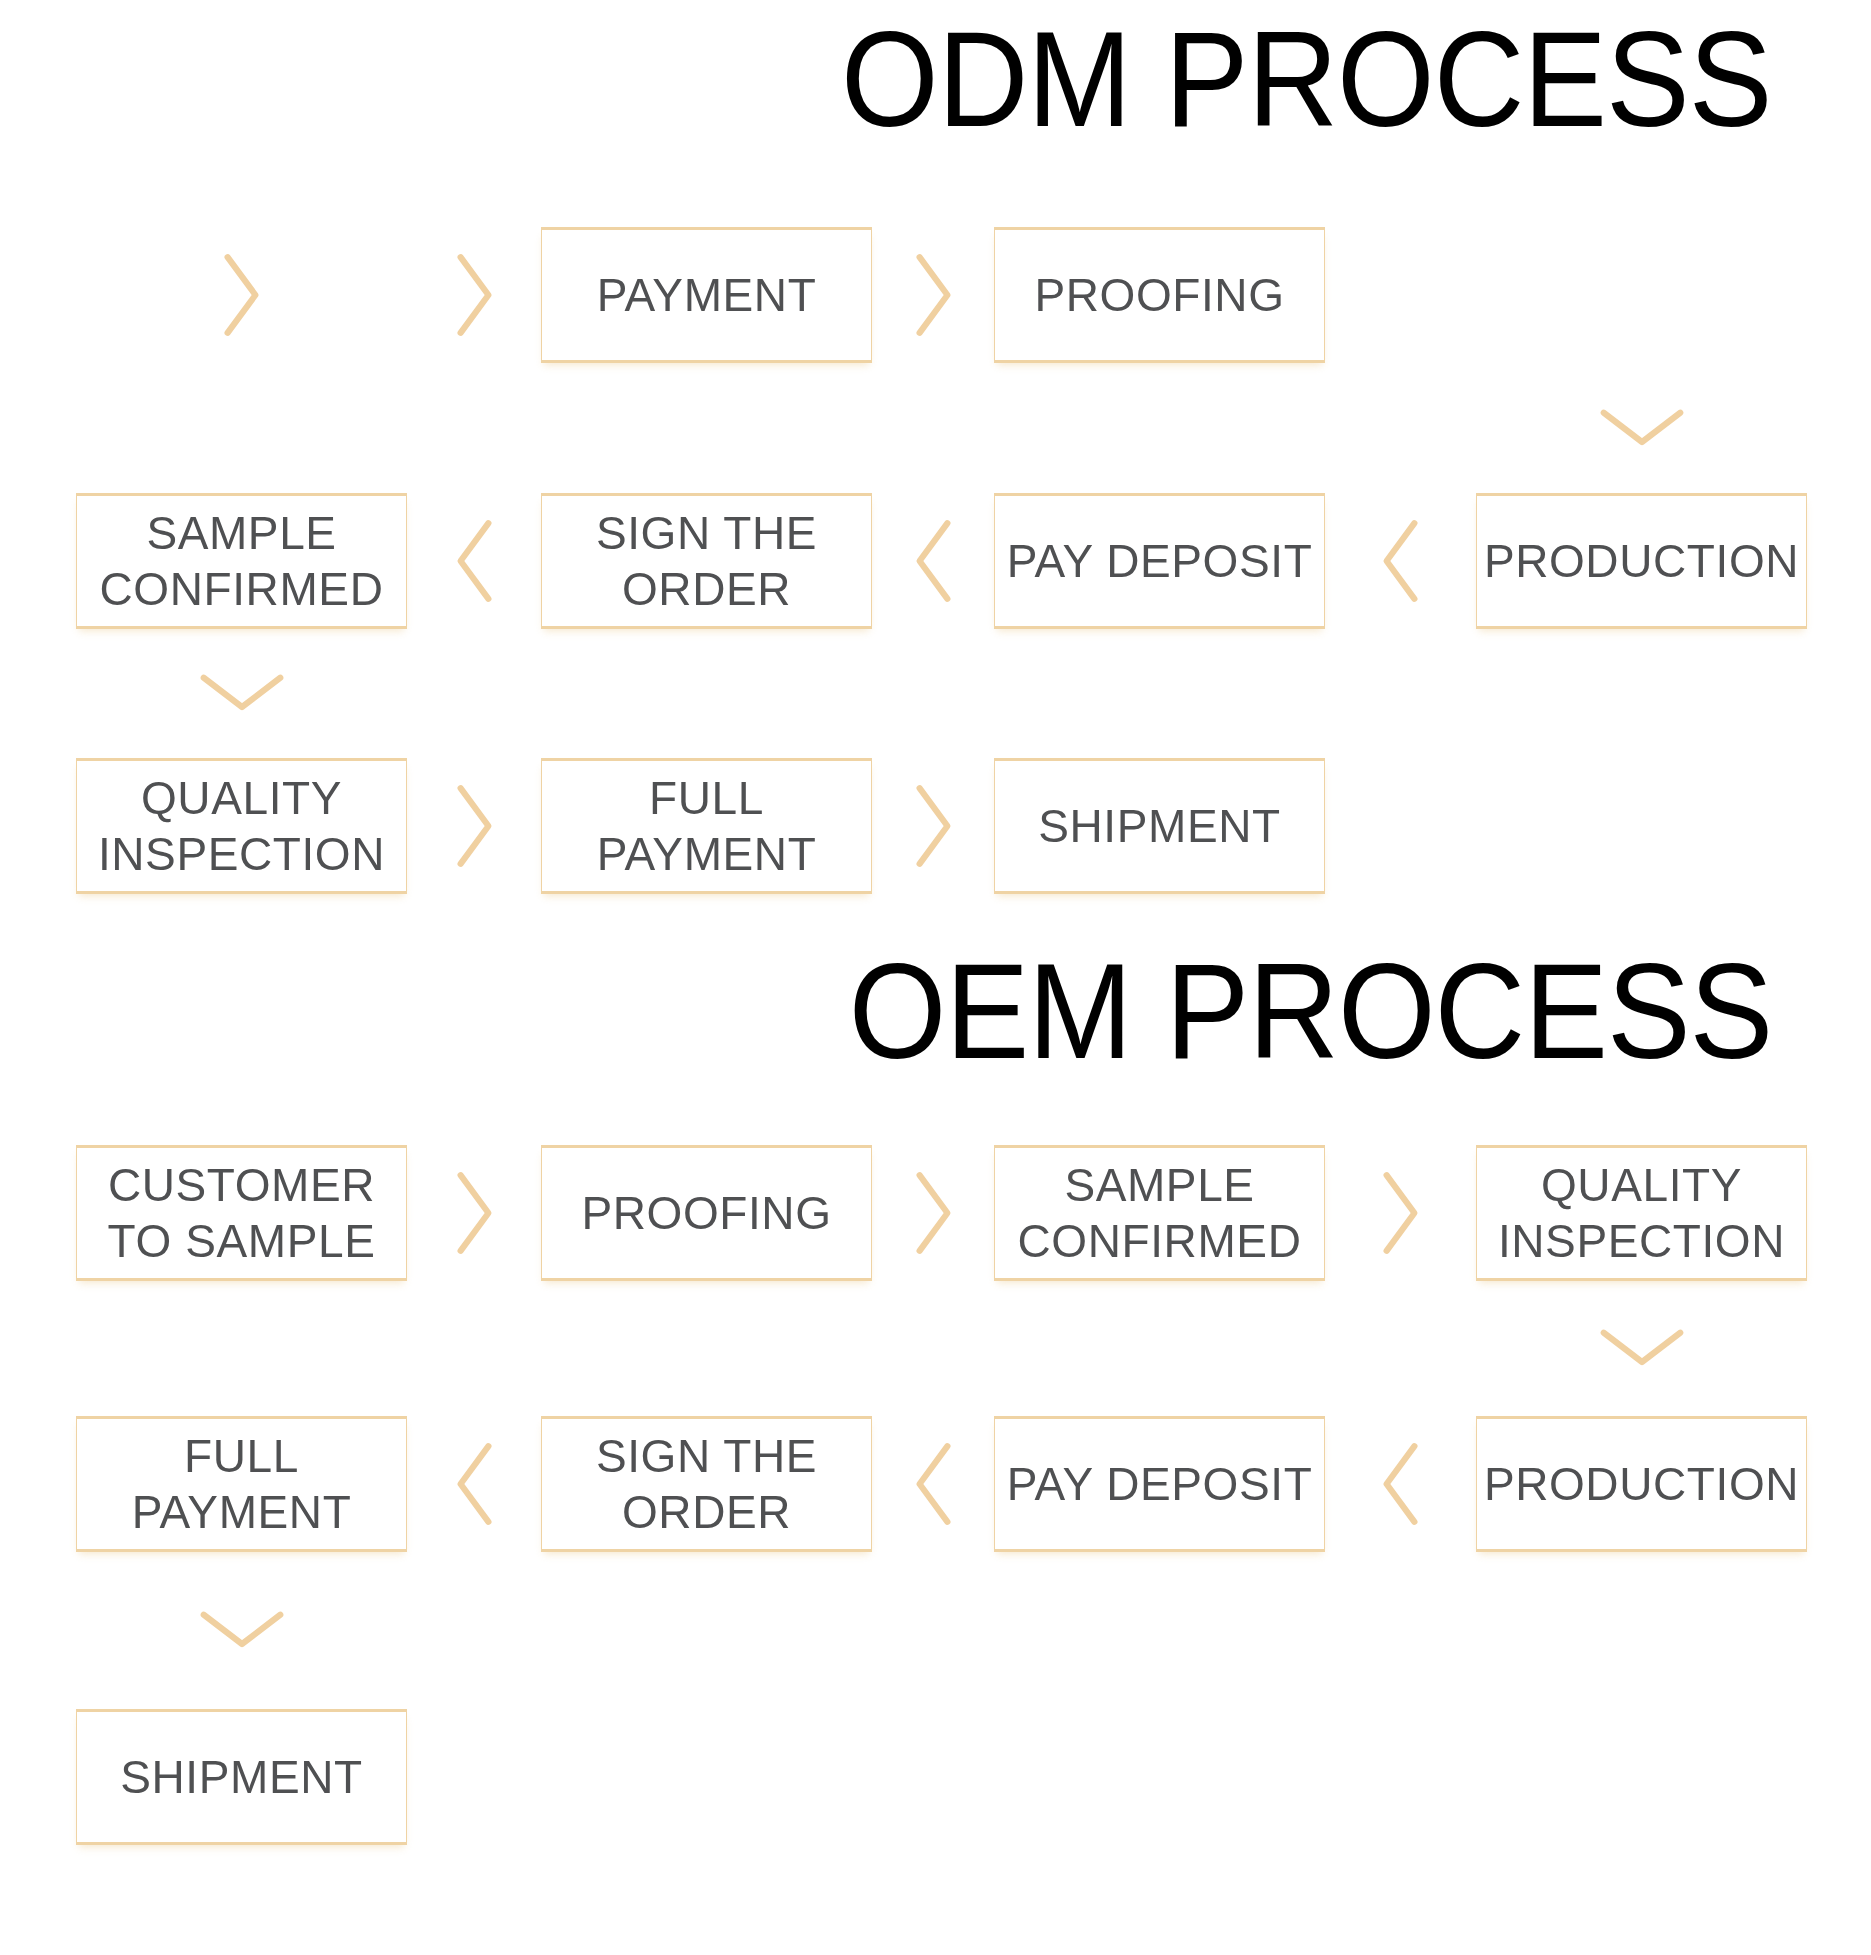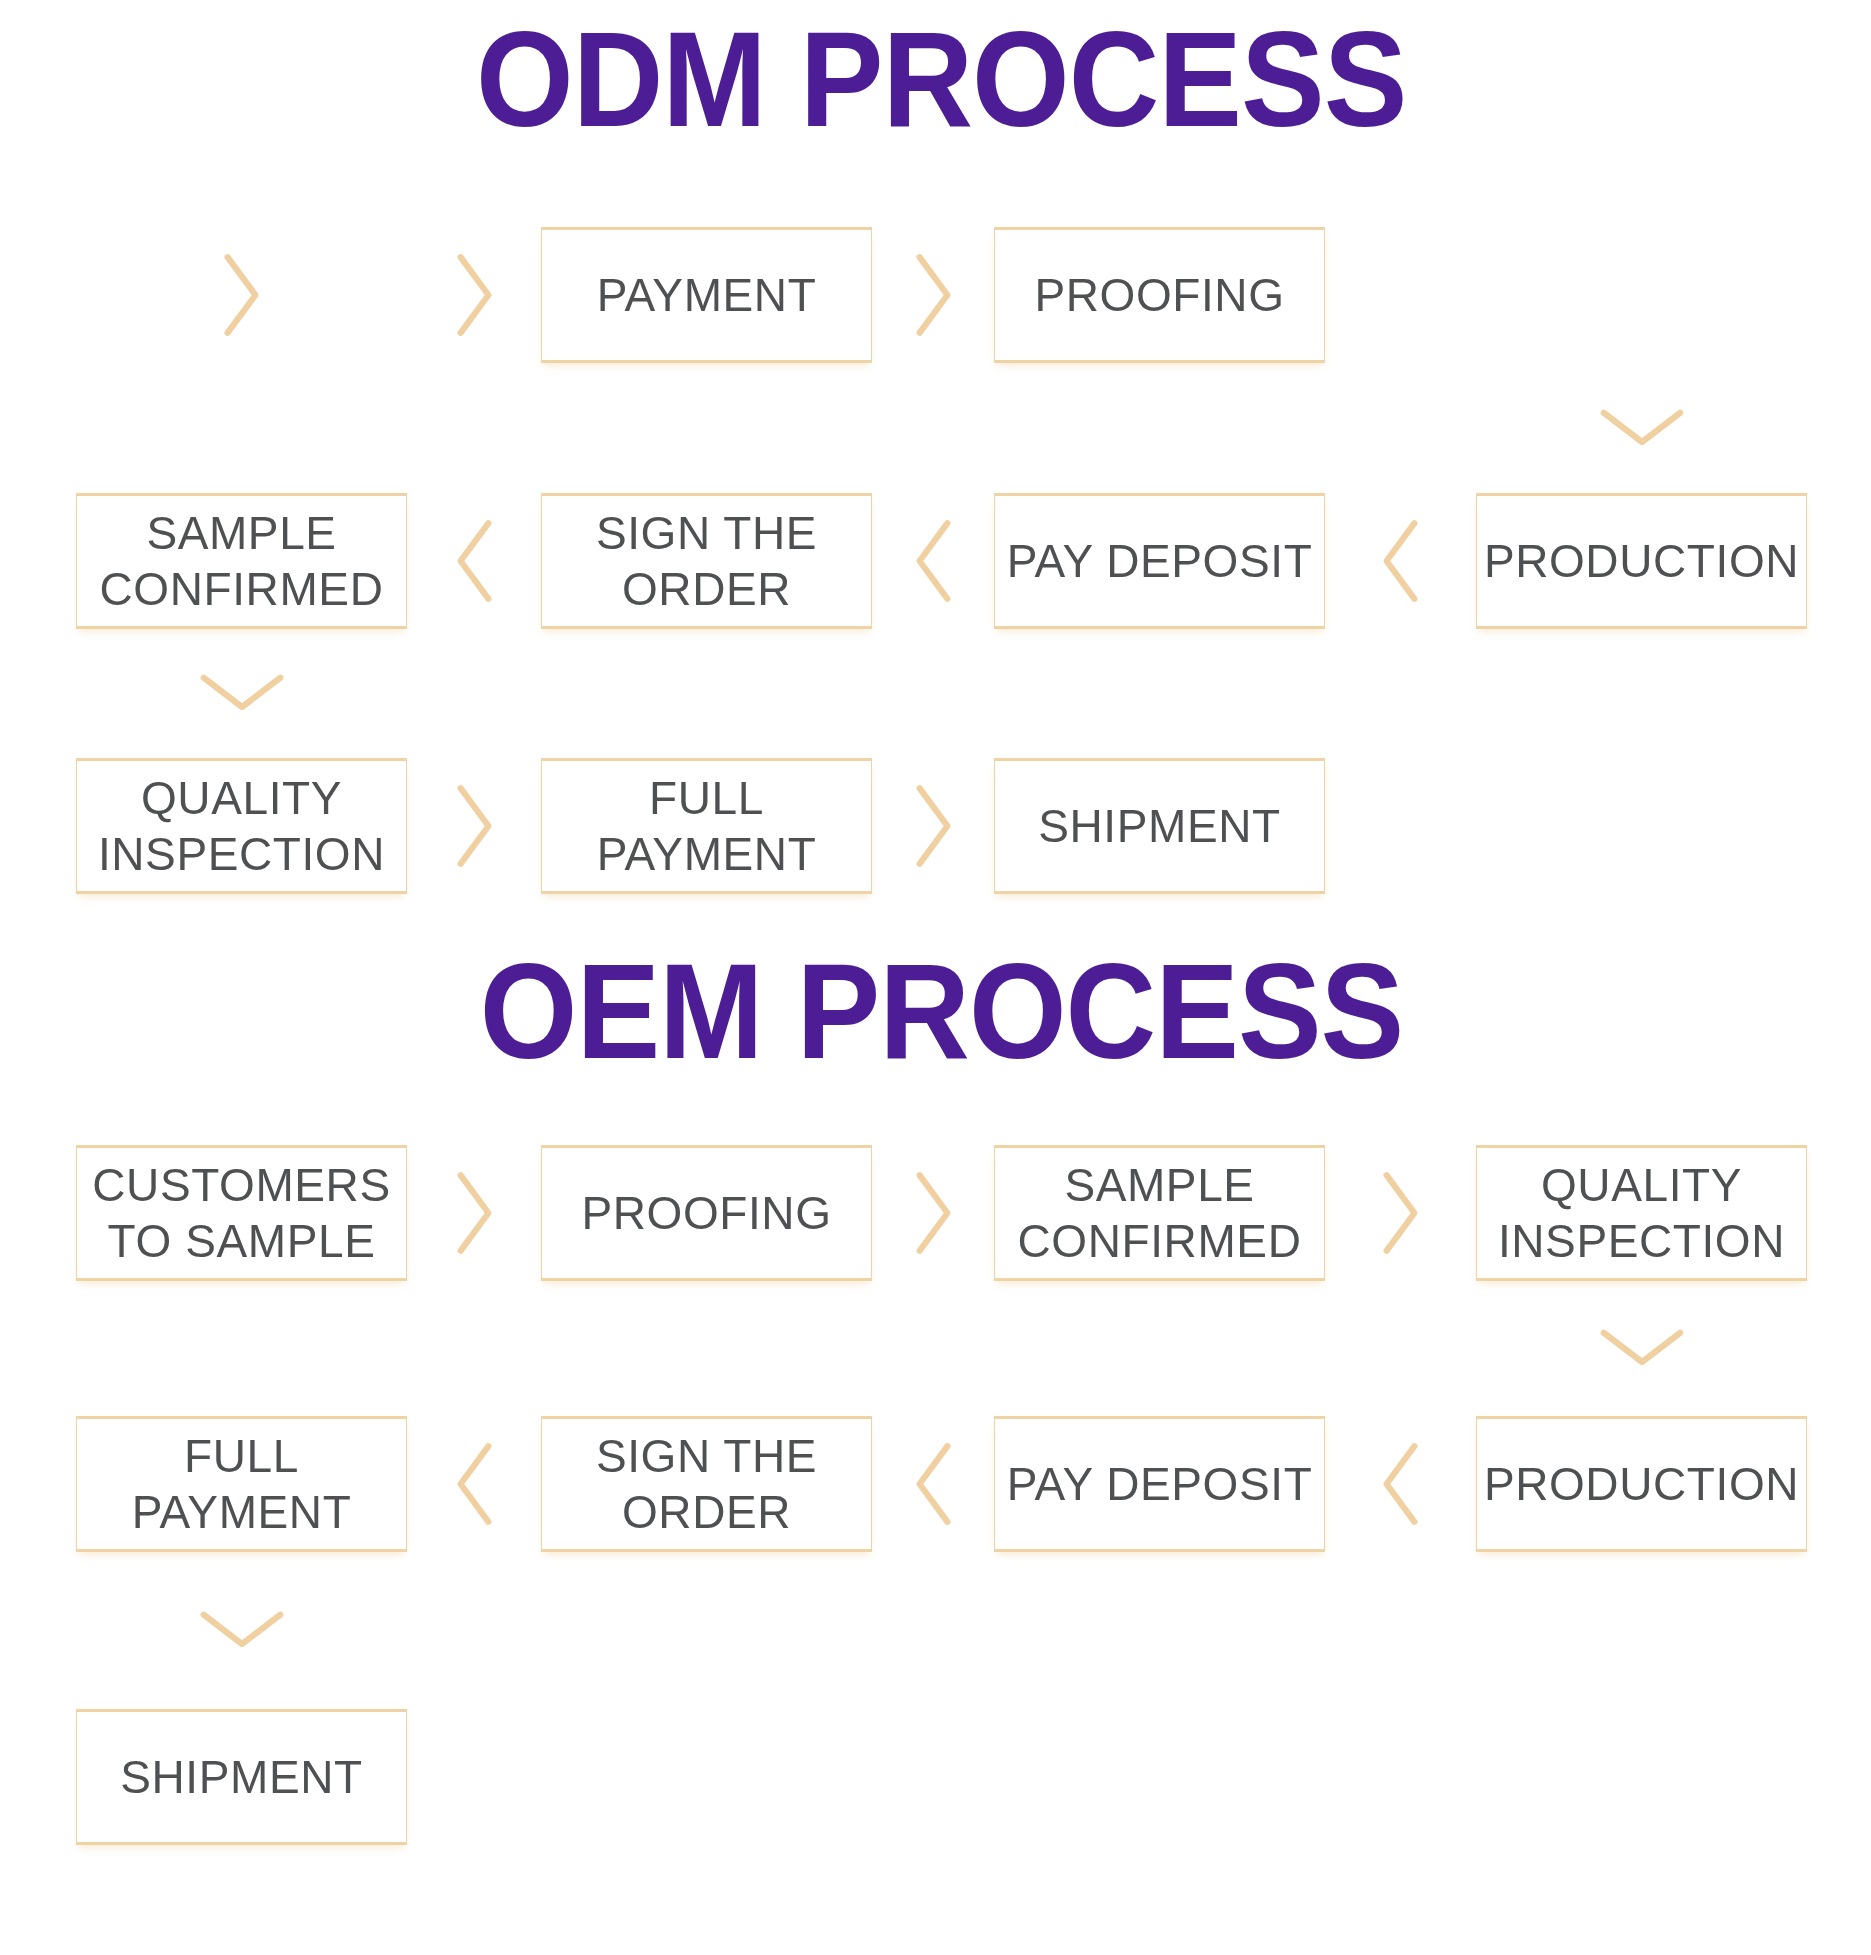--- a/index.html
+++ b/index.html
@@ -14,25 +14,25 @@
     background: #ffffff;
     overflow: hidden;
     font-family: "Liberation Sans", sans-serif;
   }
   .content {
     padding-left: 76px;
     width: 1731px;
   }
   .title {
     width: 1731px;
-    text-align: center;
+    text-align: right;
     font-size: 135px;
     line-height: 135px;
-    font-weight: 700;
-    color: #4c1d95;
+    font-weight: 400;
+    color: #000000;
     white-space: nowrap;
   }
   .title .squeeze {
     display: inline-block;
     transform: scaleX(0.93);
     transform-origin: center;
     letter-spacing: -1.1px;
   }
   .title-odm { margin-top: 12.3px; margin-bottom: 80px; }
   .title-oem { margin-top: 50px; margin-bottom: 66px; }
@@ -199,21 +199,21 @@
         <span class="box-label">SHIPMENT</span>
       </div>
     </div>
 
     <div class="title title-oem">
       <span class="squeeze">OEM PROCESS</span>
     </div>
 
     <div class="flow-row">
       <div class="box">
-        <span class="box-label">CUSTOMERS
+        <span class="box-label">CUSTOMER
 TO SAMPLE</span>
       </div>
       <div class="arrow-cell">
         <svg class="chev" width="39" height="90" viewBox="0 0 70 160">
             <polyline points="10,12 60,80 10,148"></polyline>
           </svg>
       </div>
       <div class="box">
         <span class="box-label">PROOFING</span>
       </div>

